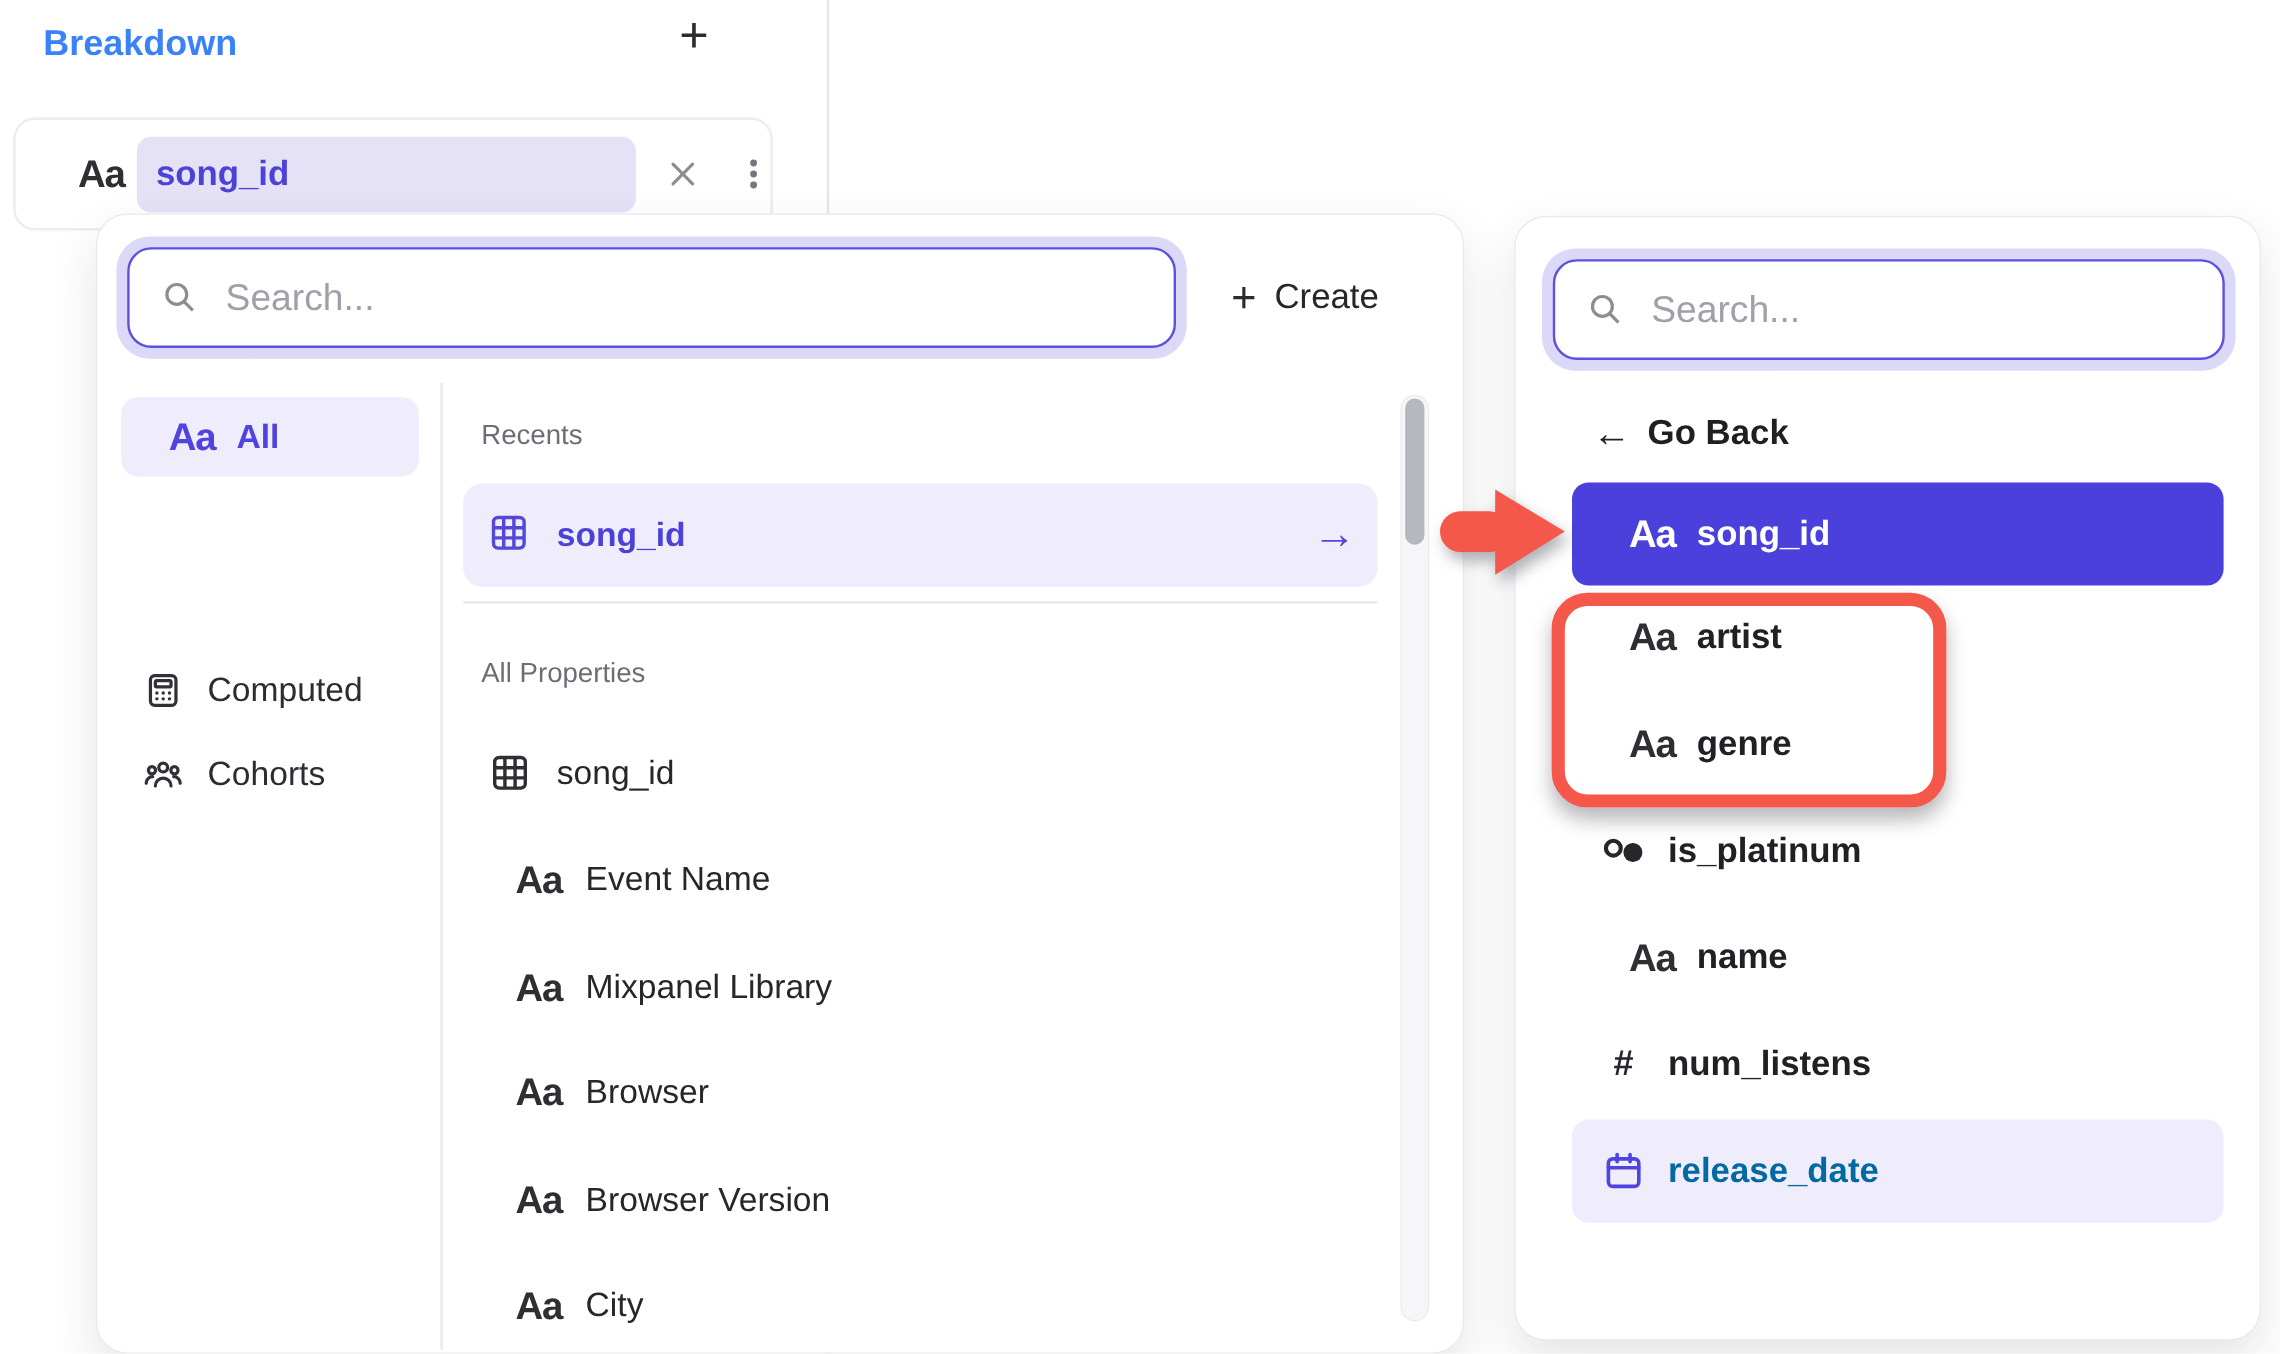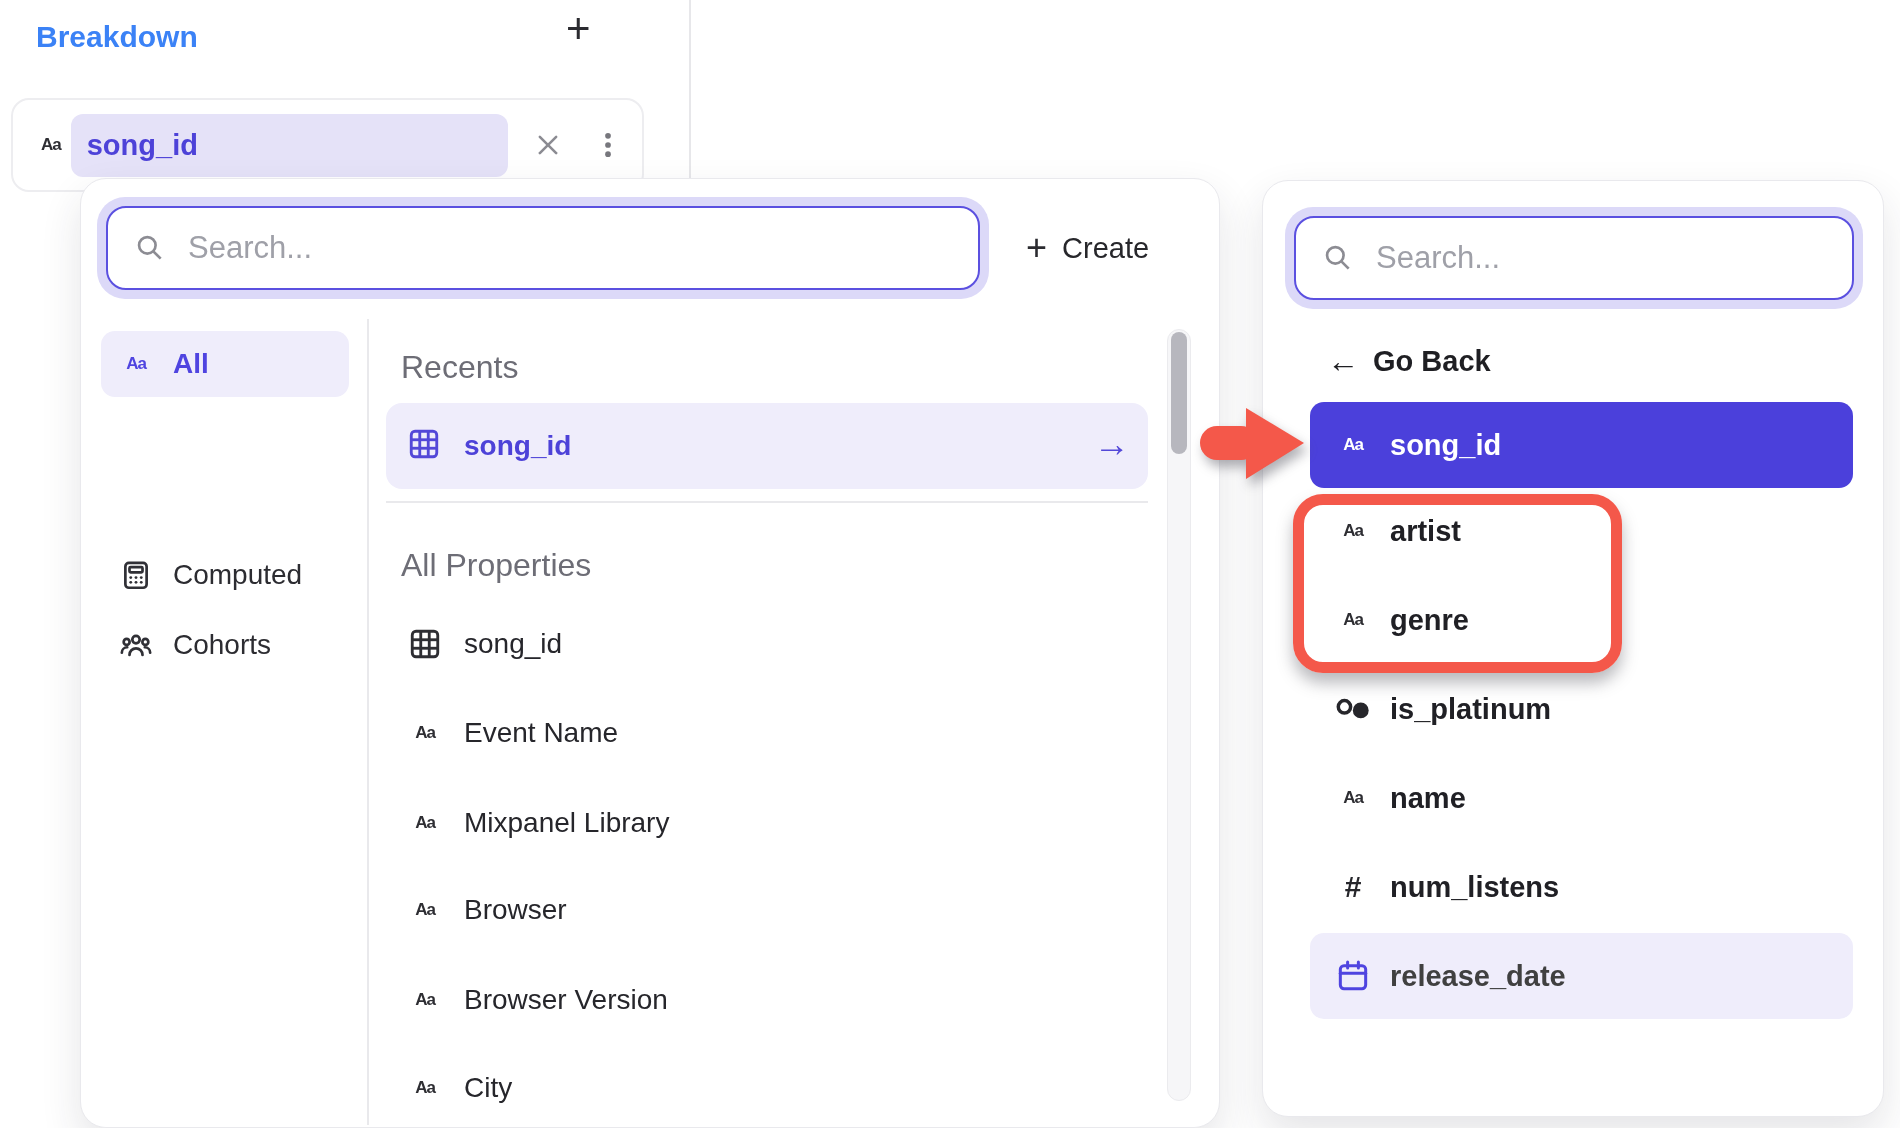--- a/index.html
+++ b/index.html
@@ -40,25 +40,25 @@
 
   .create-btn{left:945px;top:42px;height:54px;display:flex;align-items:center;gap:15px;cursor:pointer;}
   .create-plus{font-size:36px;font-weight:400;color:#2b2b30;line-height:1;}
   .create-label{font-size:29px;font-weight:500;color:#27272b;}
 
   .cat-row{left:20px;width:248px;height:66px;display:flex;align-items:center;gap:18px;
            padding-left:16px;box-sizing:border-box;border-radius:14px;cursor:pointer;
            font-size:28px;font-weight:500;color:#2c2c31;}
   .cat-row .cicon{width:38px;display:flex;justify-content:center;align-items:center;}
   .cat-row.selected{background:#efedfb;color:#4f44e0;font-weight:600;}
-  .aa{font-weight:700;font-size:17px;letter-spacing:-1px;color:#2e2e33;}
+  .aa{font-weight:700;font-size:32px;letter-spacing:-1px;color:#2e2e33;margin-left:24px;}
   .cat-row.selected .aa{color:#4f44e0;}
 
   .div-v{left:286px;top:140px;width:1.5px;height:806px;background:#e9e9ec;}
-  .sec-label{font-size:32px;color:#6d6d76;font-weight:400;}
+  .sec-label{font-size:23px;color:#6d6d76;font-weight:400;}
   .recent-row{left:305px;top:224px;width:762px;height:86px;background:#efedfb;border-radius:16px;
               display:flex;align-items:center;padding-left:20px;box-sizing:border-box;gap:22px;cursor:pointer;}
   .recent-row .plabel{font-size:28px;font-weight:600;color:#4d42d8;}
   .recent-arrow{position:absolute;right:18px;top:50%;transform:translateY(-54%);
                 font-size:36px;color:#5348d8;}
   .div-h{left:305px;top:322px;width:762px;height:1.5px;background:#e9e9ec;}
 
   .prop-row{left:305px;width:762px;height:62px;display:flex;align-items:center;gap:18px;
             padding-left:18px;box-sizing:border-box;cursor:pointer;font-size:28px;font-weight:500;color:#26262b;}
   .prop-row .picon{width:42px;display:flex;justify-content:center;align-items:center;}
@@ -71,21 +71,21 @@
           padding-left:6px;cursor:pointer;}
   .goback .garrow{font-size:32px;color:#1f1f23;}
   .goback .glabel{font-size:29px;font-weight:600;color:#1f1f23;}
 
   .nrow{left:47px;width:543px;height:86px;display:flex;align-items:center;gap:15px;
         padding-left:21px;box-sizing:border-box;border-radius:14px;cursor:pointer;
         font-size:29px;font-weight:600;color:#202025;}
   .nrow .nicon{width:44px;display:flex;justify-content:center;align-items:center;}
   .nrow.selected{background:#4b40db;color:#fff;}
   .nrow.selected .aa{color:#fff;}
-  .nrow.highlight{background:#efedfb;color:#404040;}
+  .nrow.highlight{background:#efedfb;color:#0369a1;}
   .hash{font-size:30px;font-weight:700;color:#26262b;}
 
   
   .red-box{left:1293px;top:494px;width:307px;height:157px;border:11px solid #f4584a;border-radius:30px;
            box-shadow:0 10px 16px rgba(80,80,90,.40);z-index:20;pointer-events:none;}
   .red-arrow{left:1198px;top:404px;z-index:21;pointer-events:none;
              filter:drop-shadow(4px 7px 6px rgba(80,80,90,.45));}
 </style>
 </head>
 <body>

